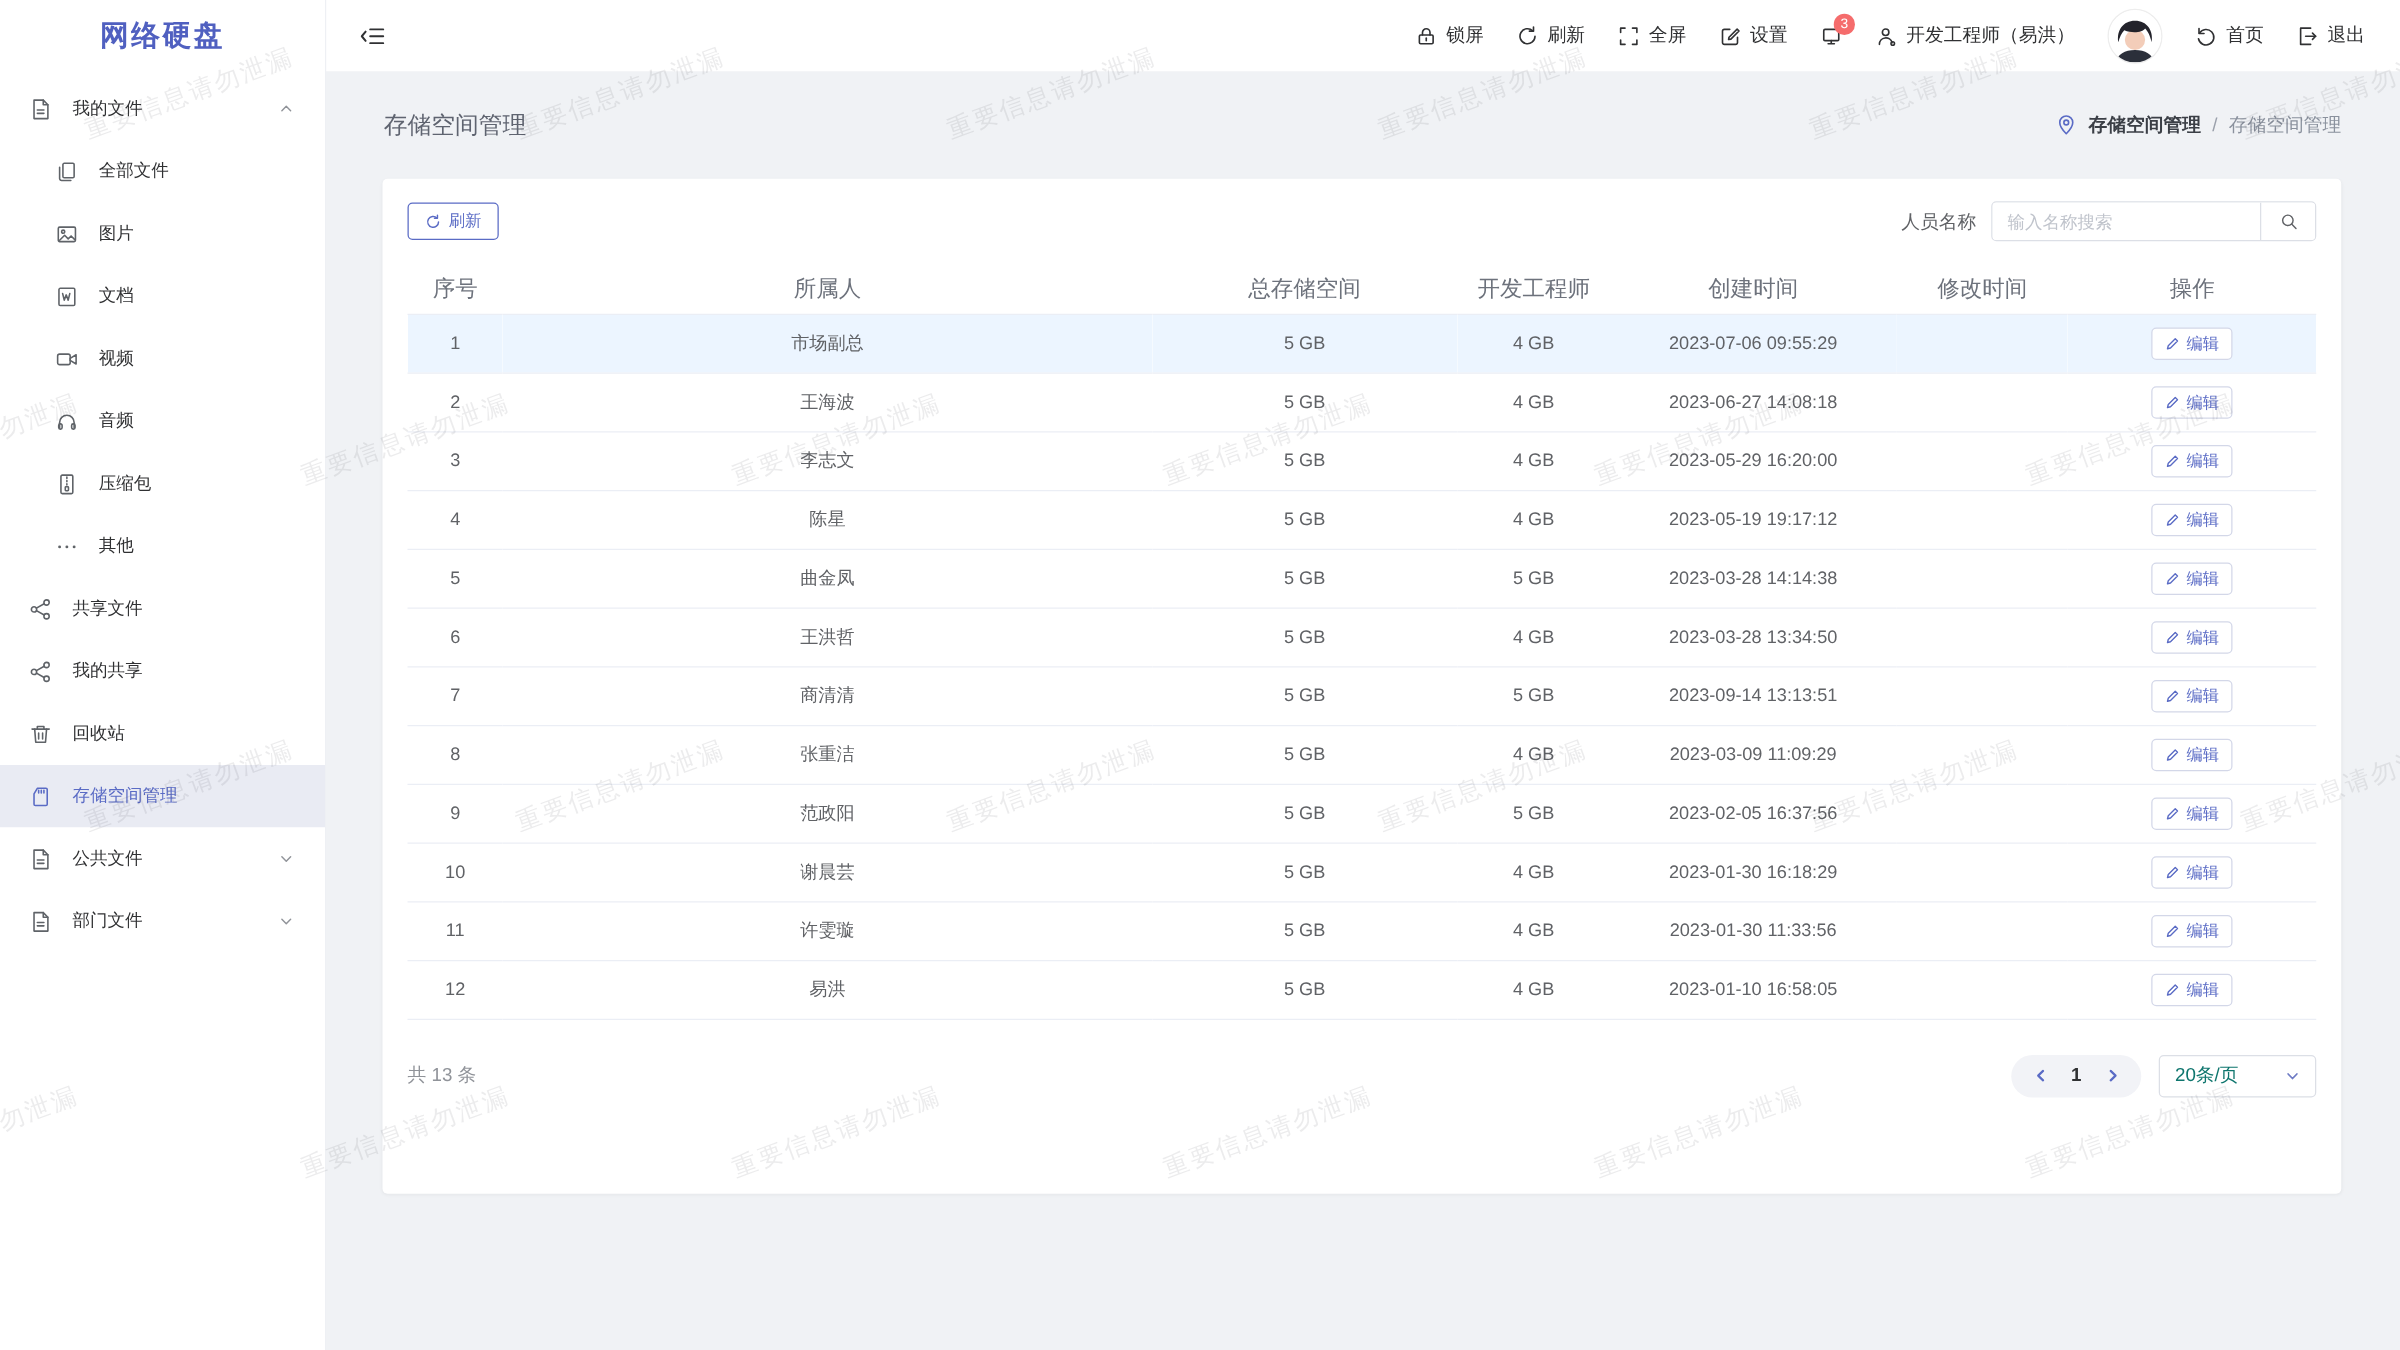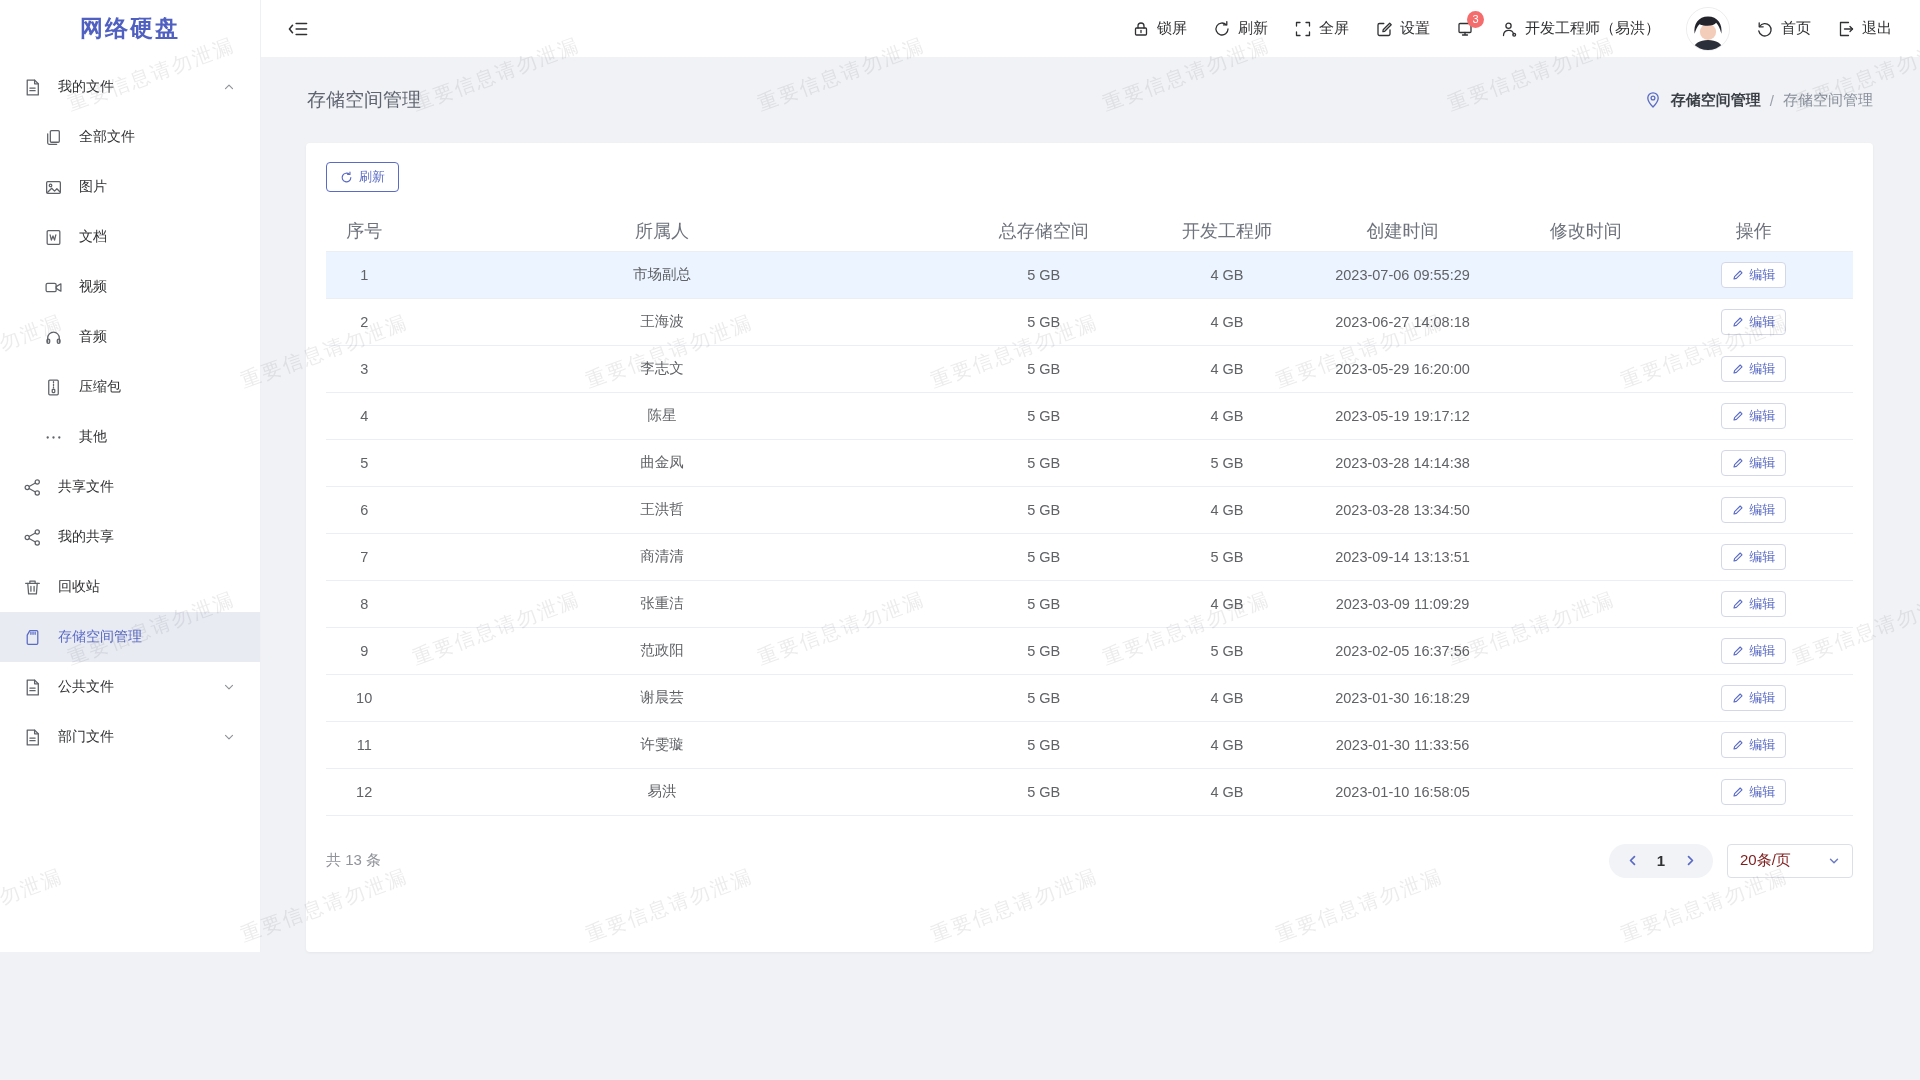--- a/index.html
+++ b/index.html
@@ -2,21 +2,21 @@
 <html><head>
 <meta charset="utf-8">
 <style>
   * { box-sizing: border-box; }
   html,body { margin:0; padding:0; }
   body {
     width:1920px; height:1080px; overflow:hidden;
     font-family:"Liberation Sans","DejaVu Sans",sans-serif;
     background:#f0f2f5; color:#303133;
   }
-  .page { width:1920px; height:952px; display:flex; position:relative; }
+  .page { width:1920px; height:1080px; display:flex; position:relative; }
 
   
   .sidebar { width:261px; flex-shrink:0; background:#fff; border-right:1px solid #eef0f4; }
   .logo { height:57px; display:flex; align-items:center; justify-content:center;
           color:#5060c0; font-size:23px; font-weight:600; letter-spacing:2px; }
   .side-menu { padding-top:5px; }
   .side-item { height:50px; display:flex; align-items:center; padding-left:23px; padding-right:24px;
                cursor:pointer; font-size:14px; color:#303133; position:relative; background:#fff; }
   .side-item .icn { width:19px; height:19px; color:#5f6368; flex-shrink:0; margin-right:16px; }
   .side-item .lbl { flex:1; white-space:nowrap; }
@@ -85,21 +85,21 @@
   .card-footer { display:flex; align-items:center; margin-top:28px; }
   .total-count { color:#909399; font-size:15px; }
   .footer-right { margin-left:auto; display:flex; align-items:center; gap:14px; }
   .pager { display:flex; align-items:center; background:#f2f3f7; border-radius:17px; height:34px; padding:0 8px; }
   .pg-btn { width:30px; height:34px; display:flex; align-items:center; justify-content:center;
             color:#5a6bc5; cursor:pointer; background:none; border:none; }
   .pg-btn svg { width:13px; height:13px; }
   .pg-num { min-width:28px; text-align:center; font-size:15px; font-weight:700; color:#303133; cursor:pointer; }
   .size-select { display:flex; align-items:center; justify-content:space-between; width:126px; height:34px;
                  border:1px solid #dcdfe6; border-radius:4px; background:#fff; padding:0 12px;
-                 font-size:15px; color:#7f1d1d; cursor:pointer; }
+                 font-size:15px; color:#0f766e; cursor:pointer; }
   .size-select .chev { width:12px; height:12px; color:#6e7bc4; }
 
   
   .watermark-layer { position:fixed; left:0; top:0; width:1920px; height:1080px;
                      pointer-events:none; z-index:50; overflow:hidden; }
   .wm { position:absolute; font-size:20px; color:rgba(40,45,60,0.09); transform:rotate(-20deg);
         transform-origin:left top; white-space:nowrap; letter-spacing:2px; }
 
   svg { display:block; }
 </style>
@@ -358,20 +358,32 @@
     <section class="card">
 
       <div class="card-toolbar">
         <button class="refresh-btn">
           <svg class="icn" viewBox="0 0 18 18" fill="none" stroke="currentColor" stroke-width="1.6" stroke-linecap="round" stroke-linejoin="round">
               <path d="M15 9a6 6 0 1 1-1.8-4.3"></path>
               <path d="M13.8 1.6v3.3h-3.3"></path>
             </svg>
           <span>刷新</span>
         </button>
+        <div class="search-group">
+          <span class="search-label">人员名称</span>
+          <div class="search-box">
+            <input class="search-input" type="text" placeholder="输入名称搜索" style="">
+            <button class="search-btn">
+              <svg class="icn" viewBox="0 0 18 18" fill="none" stroke="currentColor" stroke-width="1.3" stroke-linecap="round" stroke-linejoin="round">
+                  <circle cx="8.2" cy="8.2" r="4.7"></circle>
+                  <path d="M11.8 11.8L15.5 15.5"></path>
+                </svg>
+            </button>
+          </div>
+        </div>
       </div>
 
       <table class="data-table">
         <colgroup>
           <col style="width:5%">
             <col style="width:34%">
             <col style="width:16%">
             <col style="width:8%">
             <col style="width:15%">
             <col style="width:9%">

